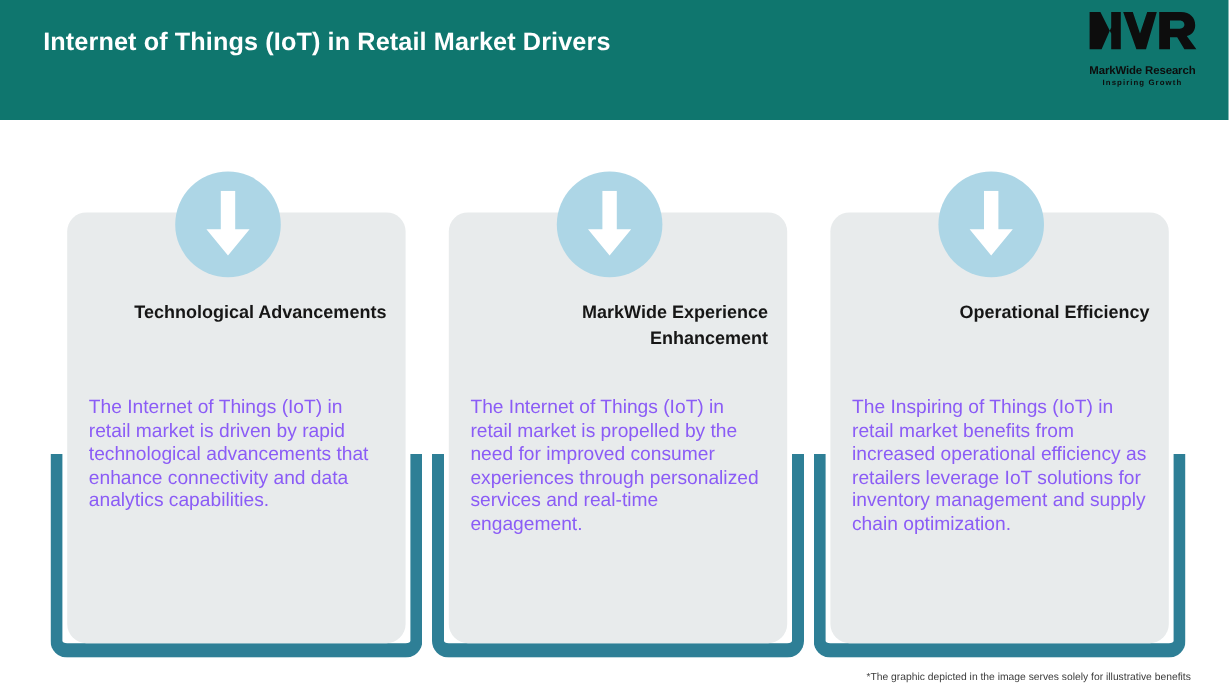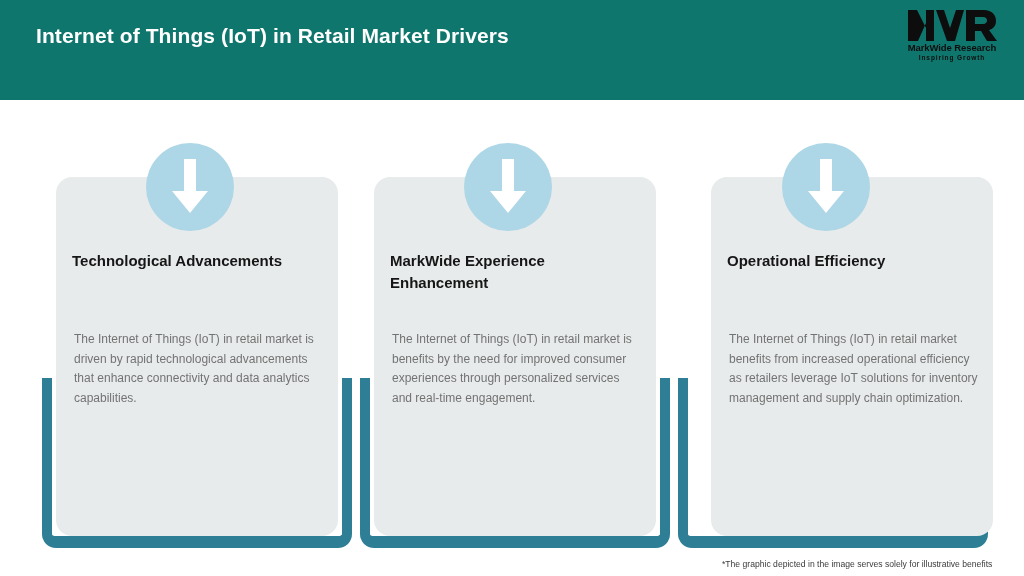--- a/index.html
+++ b/index.html
@@ -52,21 +52,21 @@
     display: block;
     margin: 0 auto;
   }
   #logo-name {
     display: block;
     font-size: 9.5px;
     font-weight: bold;
     color: #0d0d0d;
     letter-spacing: -0.1px;
     line-height: 11px;
-    margin-top: 0;
+    margin-top: 12px;
   }
   #logo-tag {
     display: block;
     font-size: 6.5px;
     font-weight: bold;
     color: #0d0d0d;
     letter-spacing: 0.9px;
     line-height: 9px;
   }
 
@@ -92,40 +92,40 @@
     top: 177px;
     width: 282px;
     height: 359px;
     background: #E8EBEC;
     border-radius: 16px;
     box-sizing: border-box;
     padding: 0 18px;
   }
   #card-0 { left: 56px; }
   #card-1 { left: 374px; }
-  #card-2 { left: 692px; margin-left: 19px; }
+  #card-2 { left: 692px; }
 
   .card-title {
     position: absolute;
     left: 16px;
     right: 16px;
     top: 73px;
-    text-align: left;
+    text-align: right;
     font-size: 15px;
     font-weight: bold;
     color: #161616;
     line-height: 22px;
   }
   .card-body {
     position: absolute;
     left: 18px;
     right: 14px;
     top: 153px;
-    font-size: 12px;
-    color: #737373;
+    font-size: 16px;
+    color: #8b5cf6;
     line-height: 19.5px;
     text-align: left;
   }
 
   
   .badge {
     position: absolute;
     top: 143px;
     width: 88px;
     height: 88px;
@@ -184,26 +184,26 @@
   <div class="frame" id="frame-1"></div>
   <div class="frame" id="frame-2"></div>
 
   <div class="card" id="card-0">
     <div class="card-title">Technological Advancements</div>
     <div class="card-body">The Internet of Things (IoT) in retail market is driven by rapid technological advancements that enhance connectivity and data analytics capabilities.</div>
   </div>
 
   <div class="card" id="card-1">
     <div class="card-title">MarkWide Experience Enhancement</div>
-    <div class="card-body">The Internet of Things (IoT) in retail market is benefits by the need for improved consumer experiences through personalized services and real-time engagement.</div>
+    <div class="card-body">The Internet of Things (IoT) in retail market is propelled by the need for improved consumer experiences through personalized services and real-time engagement.</div>
   </div>
 
   <div class="card" id="card-2">
     <div class="card-title">Operational Efficiency</div>
-    <div class="card-body">The Internet of Things (IoT) in retail market benefits from increased operational efficiency as retailers leverage IoT solutions for inventory management and supply chain optimization.</div>
+    <div class="card-body">The Inspiring of Things (IoT) in retail market benefits from increased operational efficiency as retailers leverage IoT solutions for inventory management and supply chain optimization.</div>
   </div>
 
   <div class="badge" id="badge-0">
     <svg width="40" height="56" viewBox="0 0 40 56" aria-hidden="true">
       <path fill="#ffffff" d="M14 0 L26 0 L26 32 L38 32 L20 54 L2 32 L14 32 Z"></path>
     </svg>
   </div>
   <div class="badge" id="badge-1">
     <svg width="40" height="56" viewBox="0 0 40 56" aria-hidden="true">
       <path fill="#ffffff" d="M14 0 L26 0 L26 32 L38 32 L20 54 L2 32 L14 32 Z"></path>

